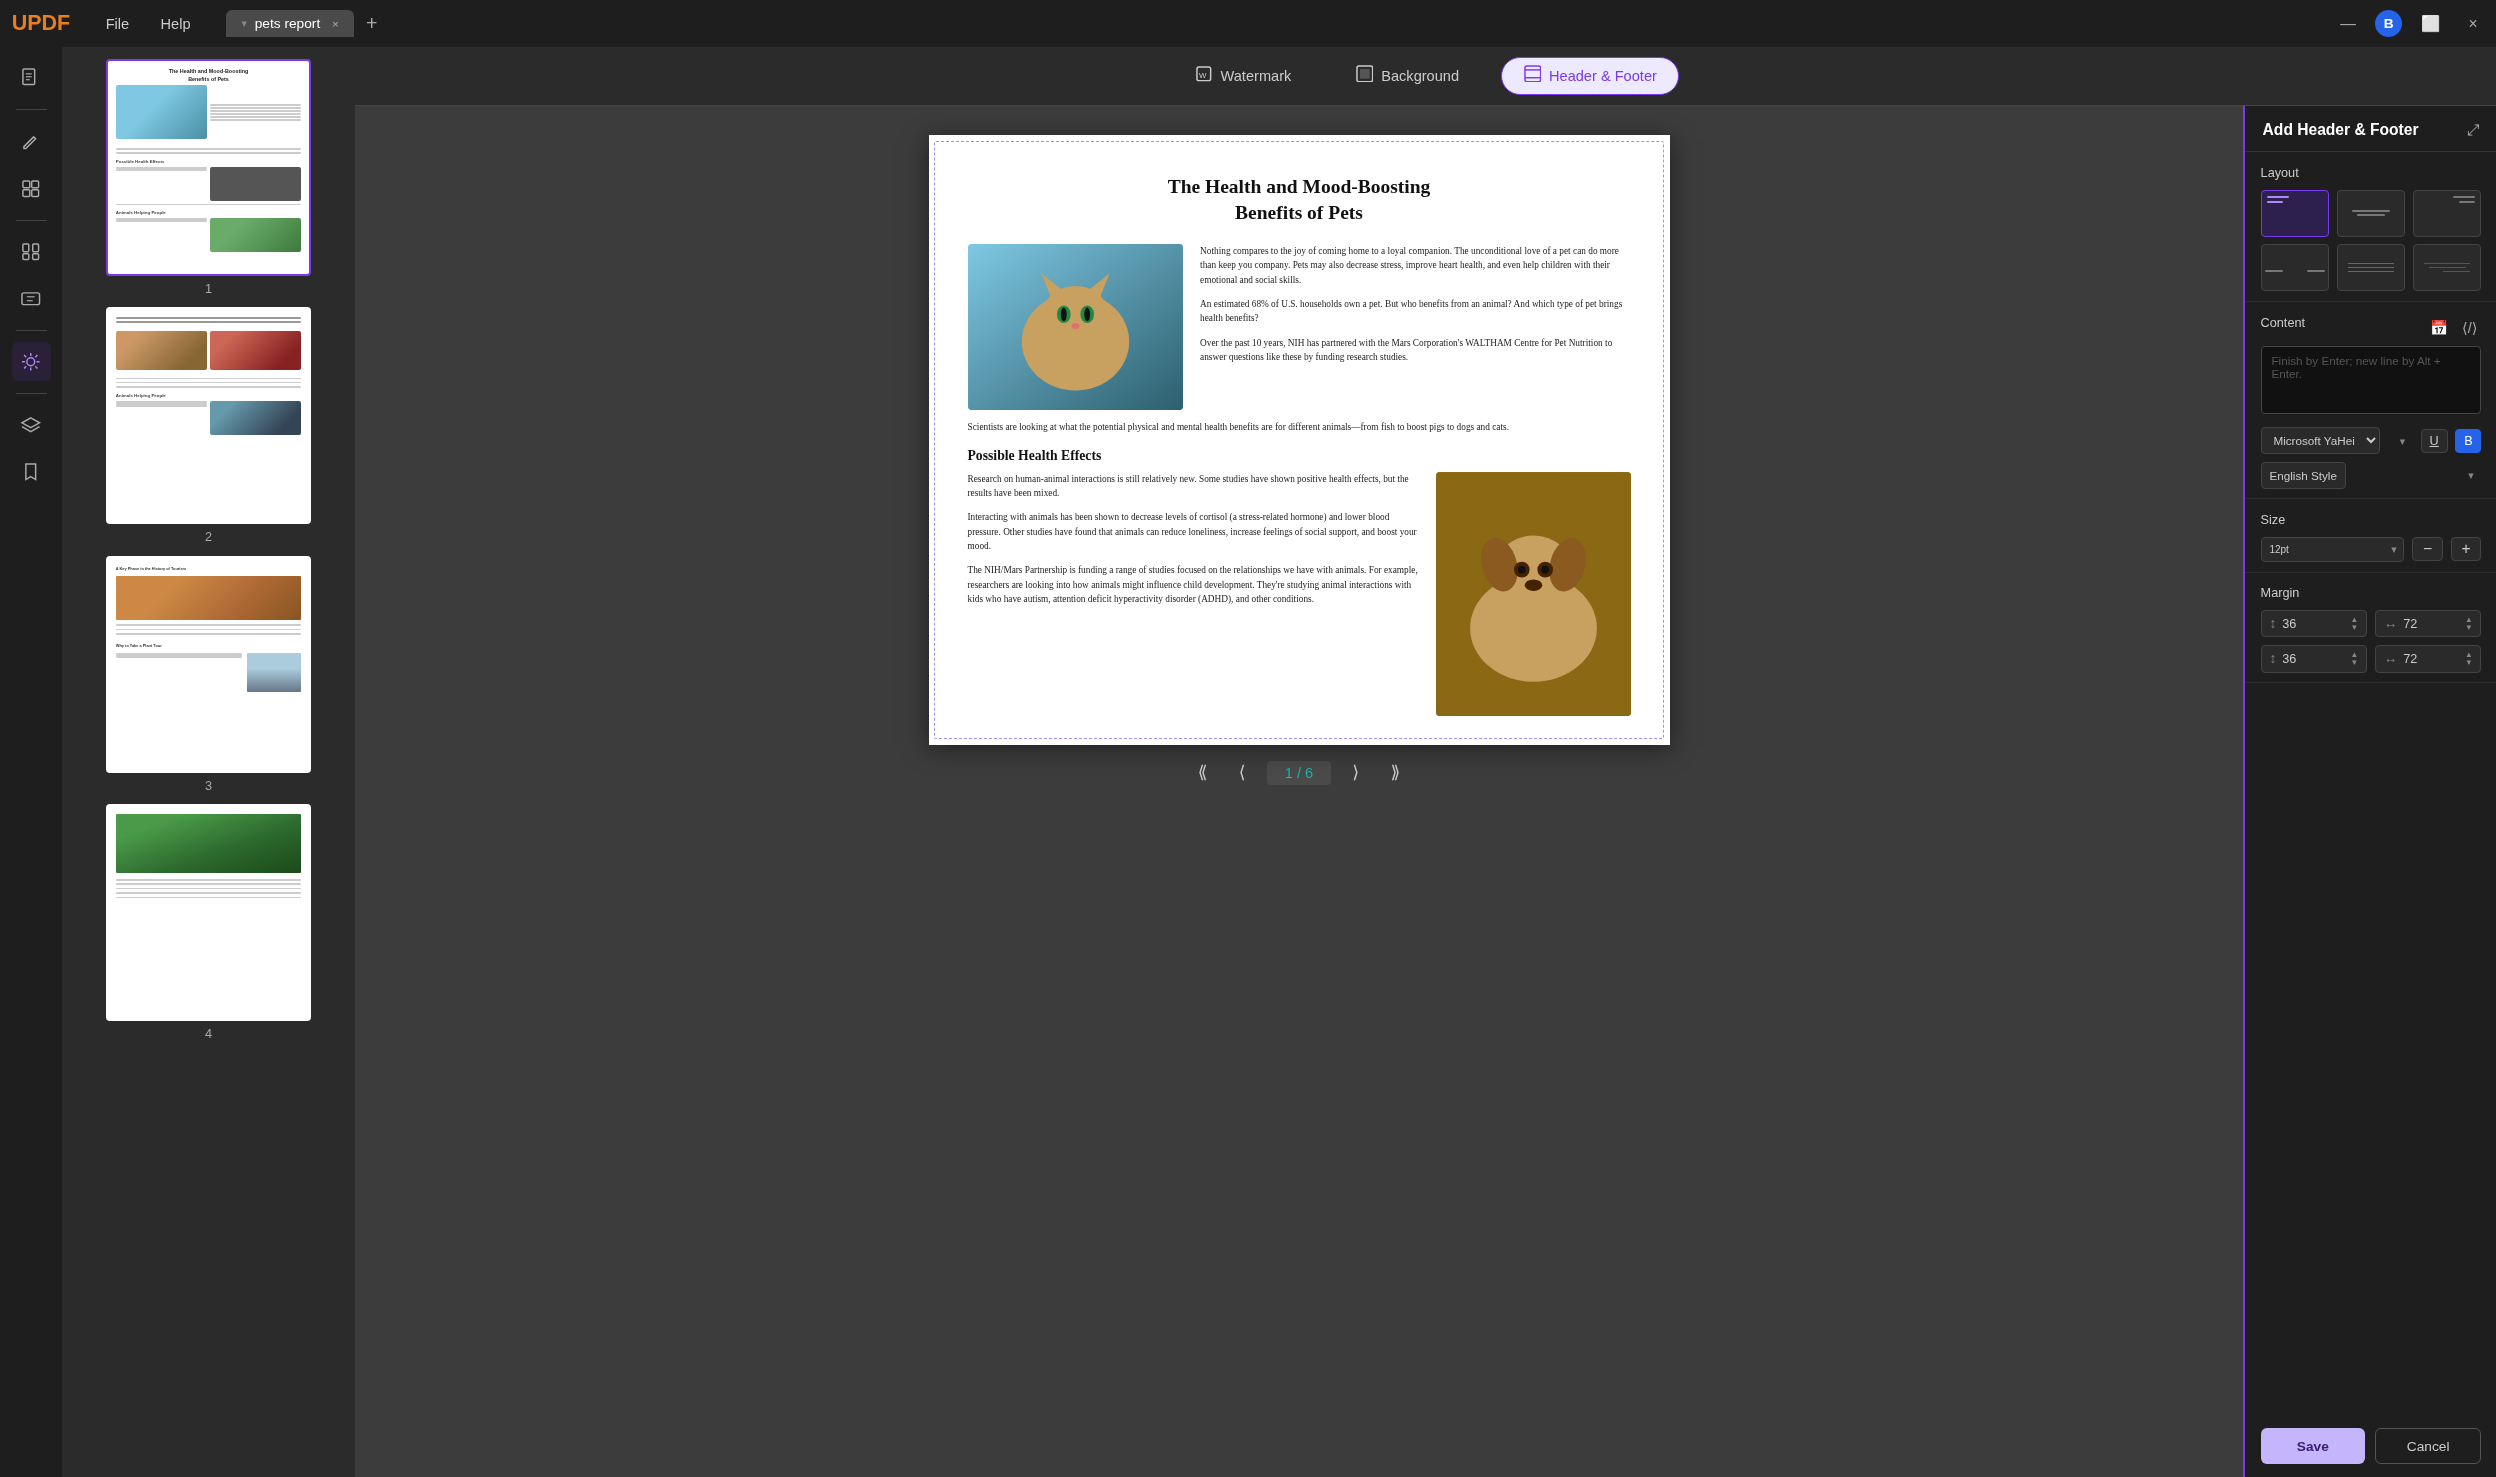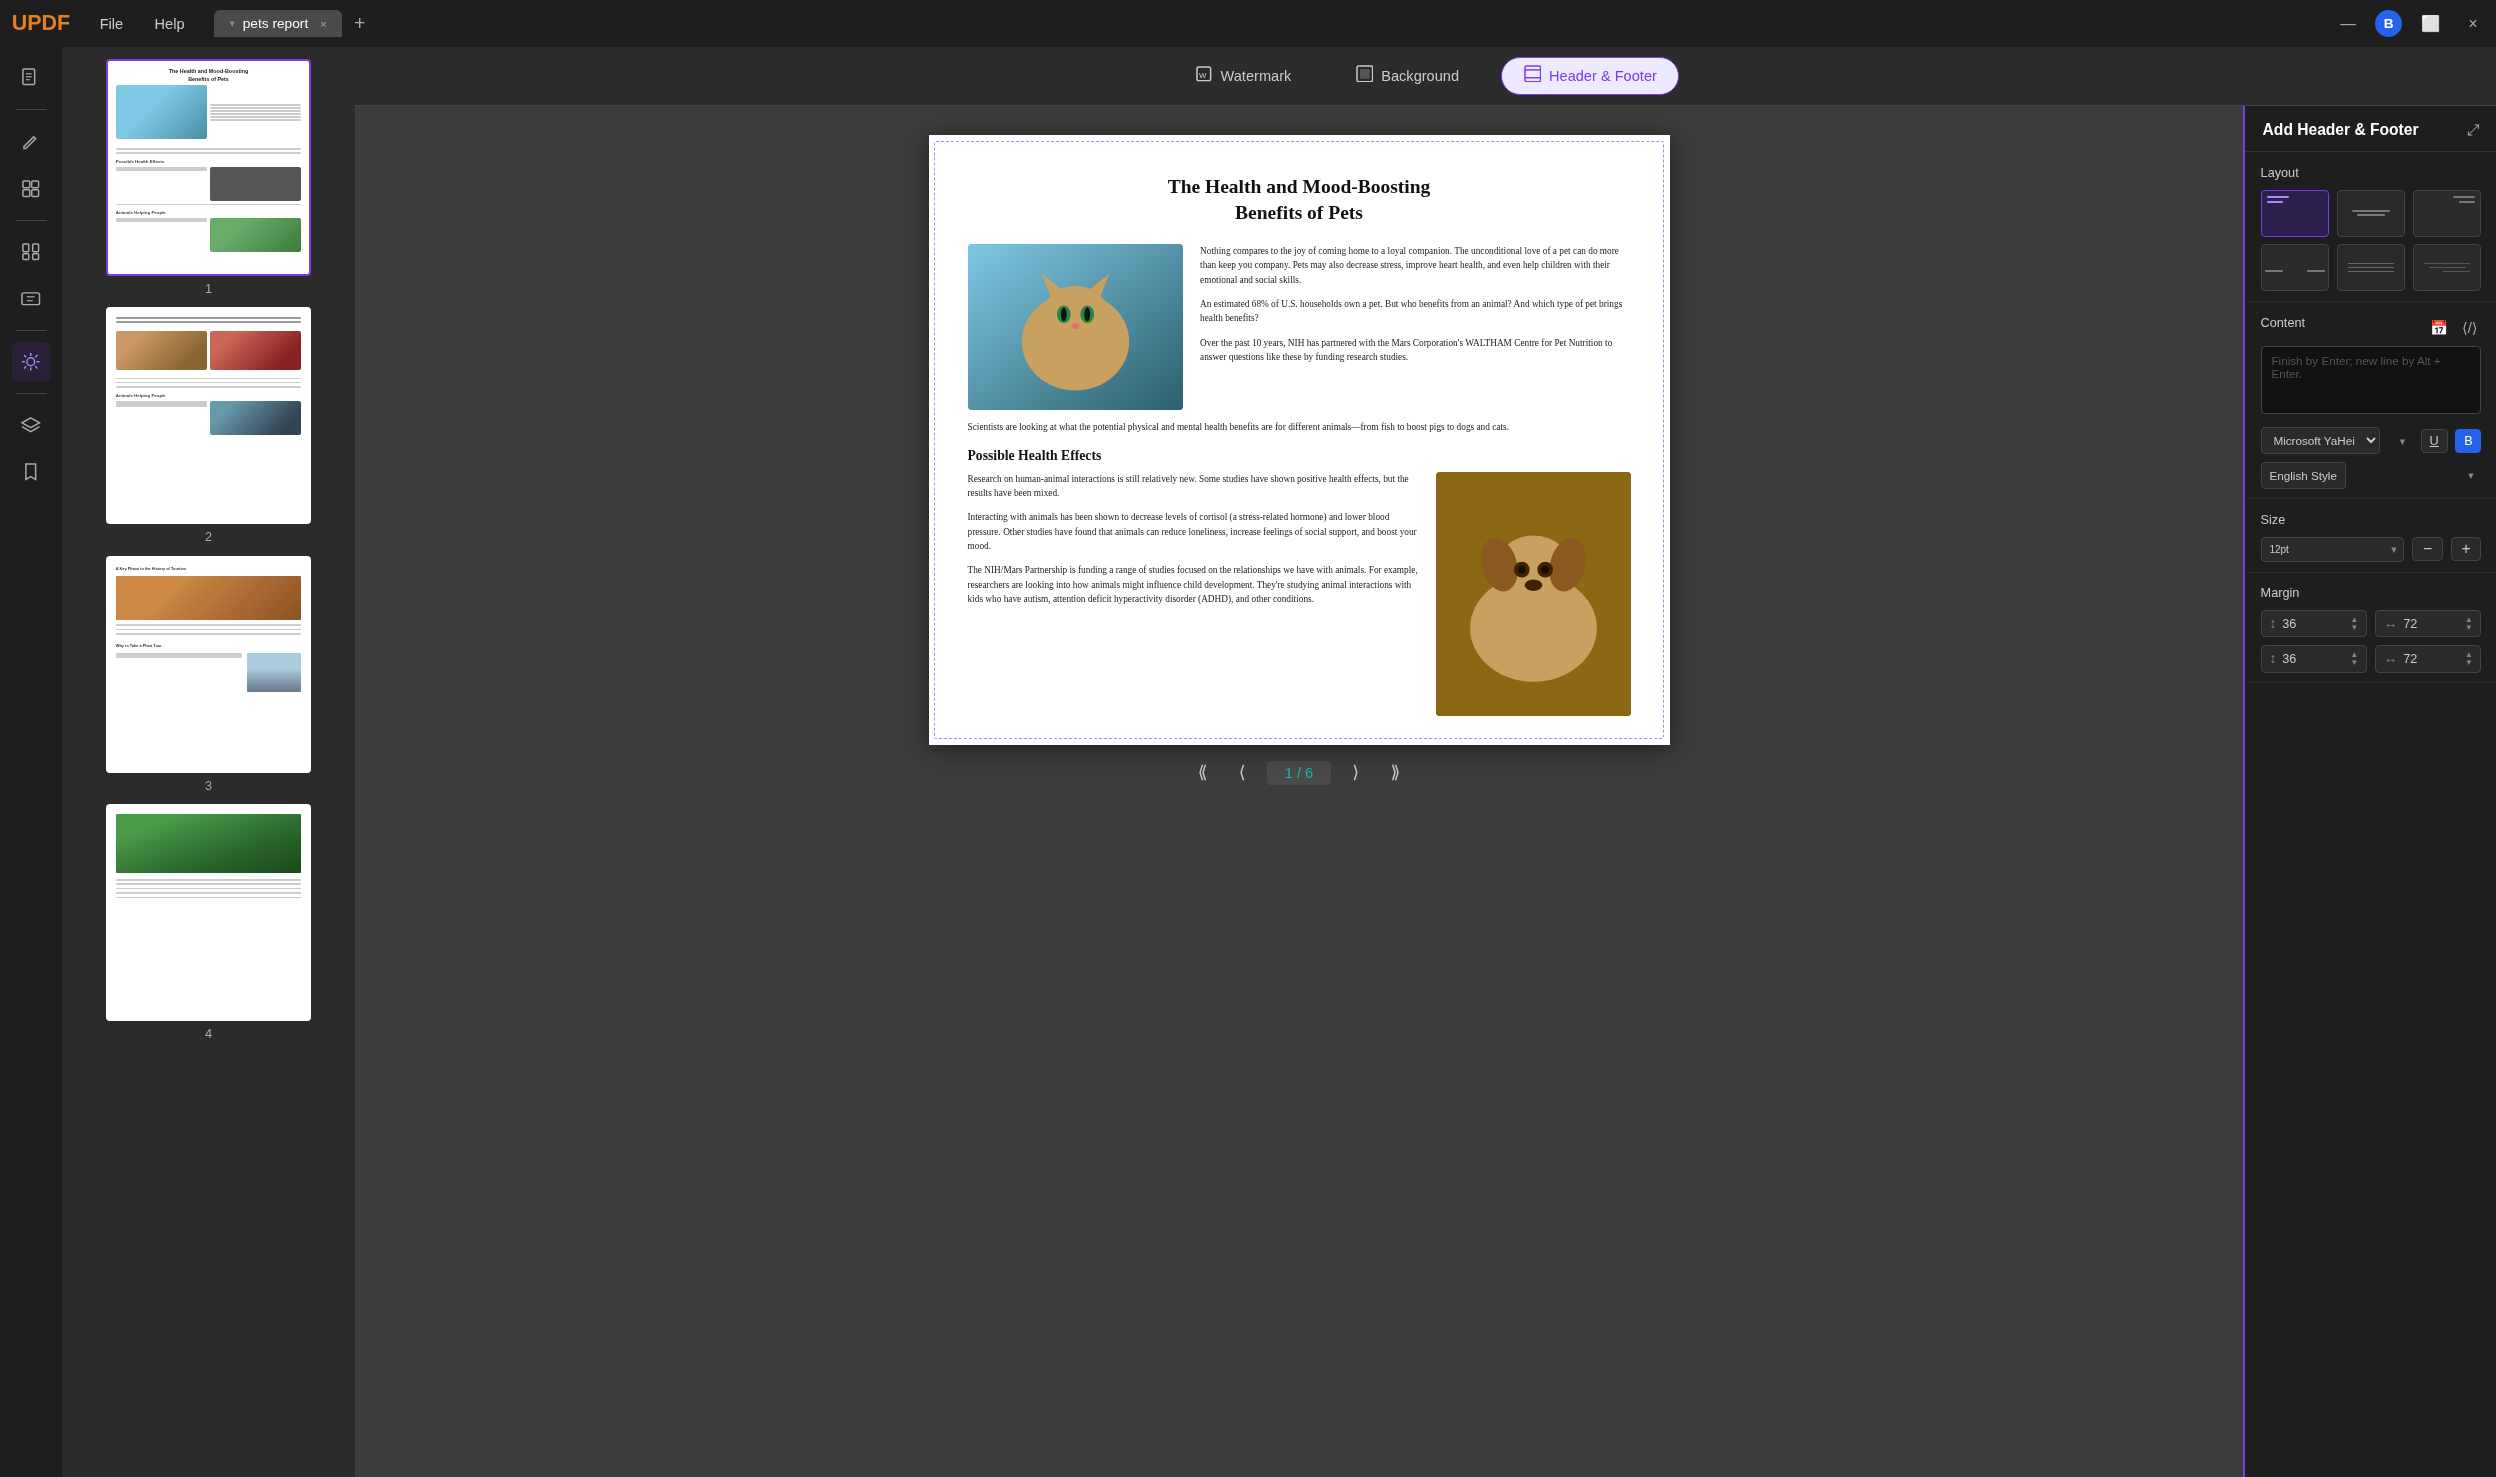--- a/index.html
+++ b/index.html
@@ -13,21 +13,21 @@
       flex-direction: column;
     }
 
     
     .title-bar {
       display: flex;
       align-items: center;
       background: #1e1e1e;
       height: 47px;
       padding: 0 11.7px;
-      gap: 8px;
+      gap: 14px;
       flex-shrink: 0;
       justify-content: center;
     }
     .title-bar-logo {
       color: #e67e22;
       font-weight: bold;
       font-size: 21.5px;
       margin-right: 7.8px;
     }
     .title-bar-menu {
@@ -1143,17 +1143,21 @@
               <span class="margin-icon">↔</span>
               <span class="margin-value">72</span>
               <div class="margin-spinner">
                 <span class="margin-arrow">▲</span>
                 <span class="margin-arrow">▼</span>
               </div>
             </div>
           </div>
         </div>
 
+        <div class="panel-footer">
+          <button class="save-btn">Save</button>
+          <button class="cancel-btn">Cancel</button>
+        </div>
       </div>
     </div>
   </div>
 </div>
 
 
 </body></html>

